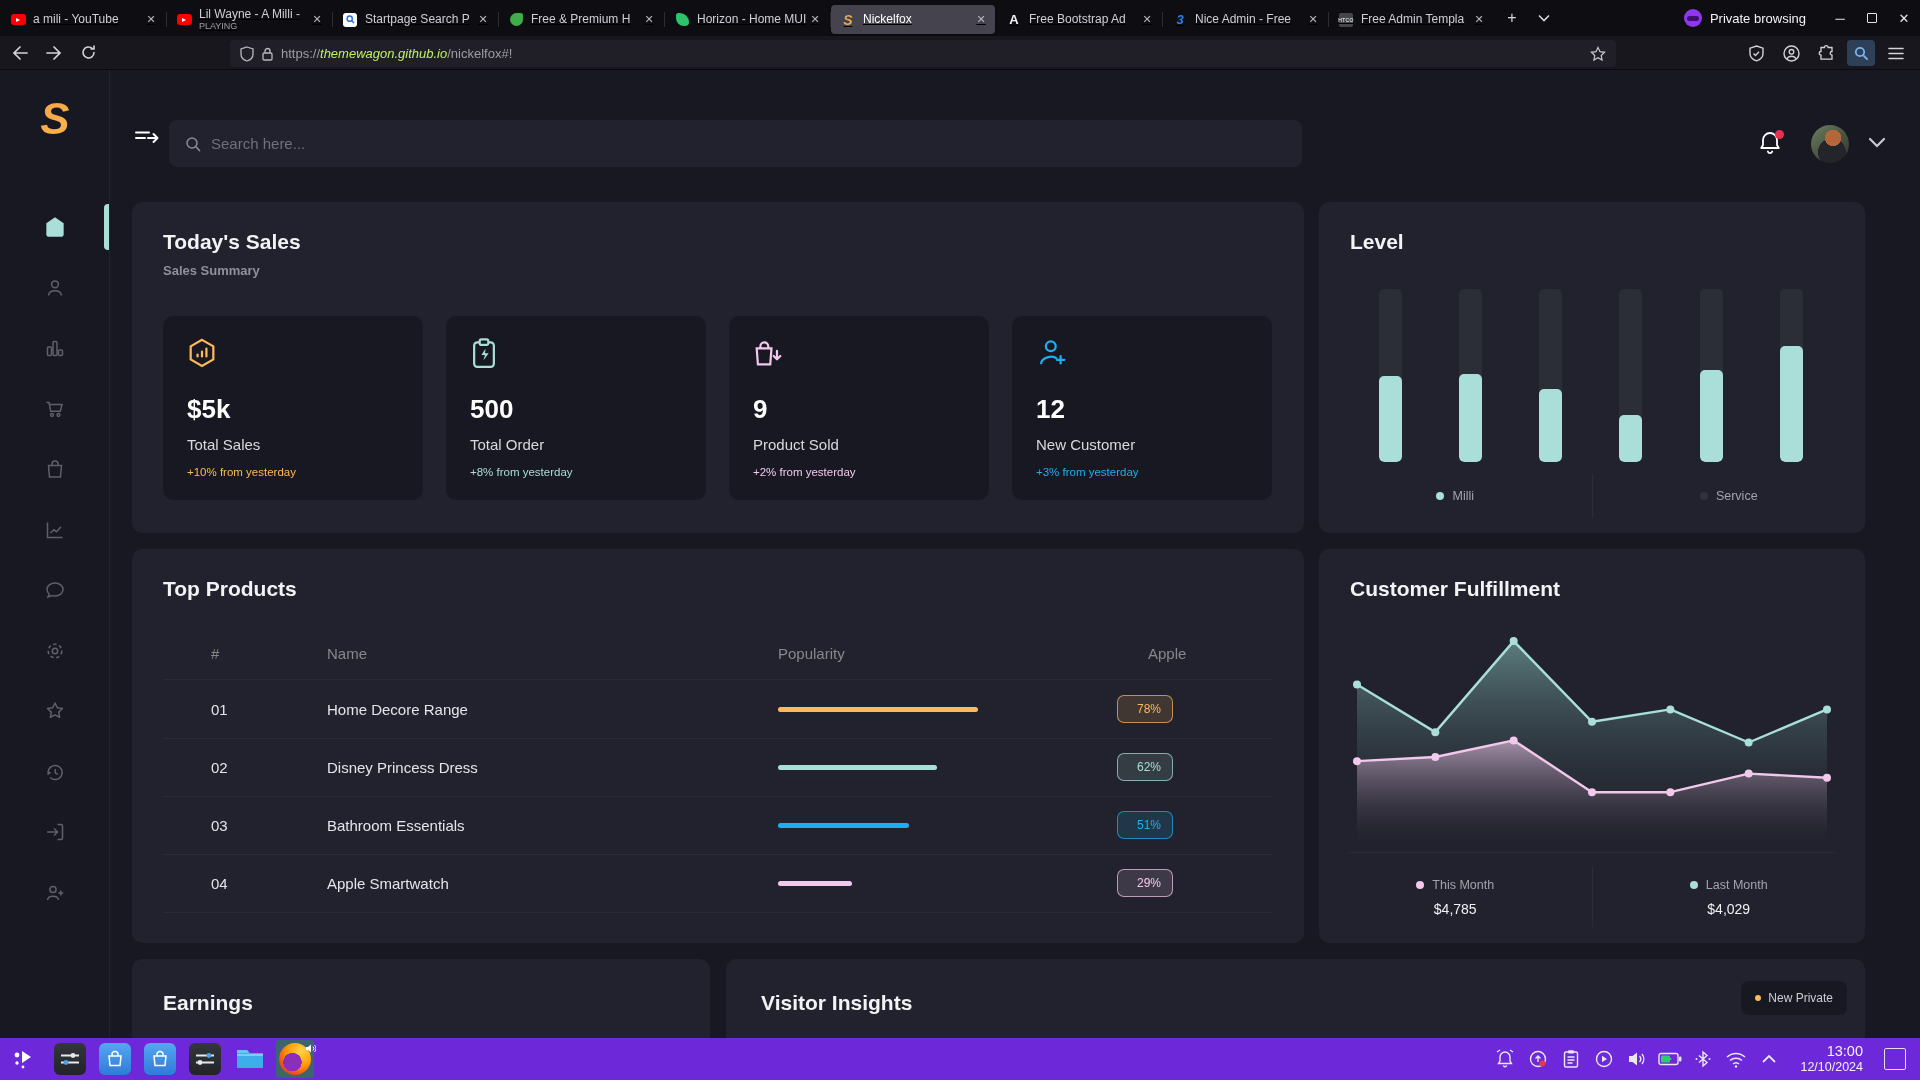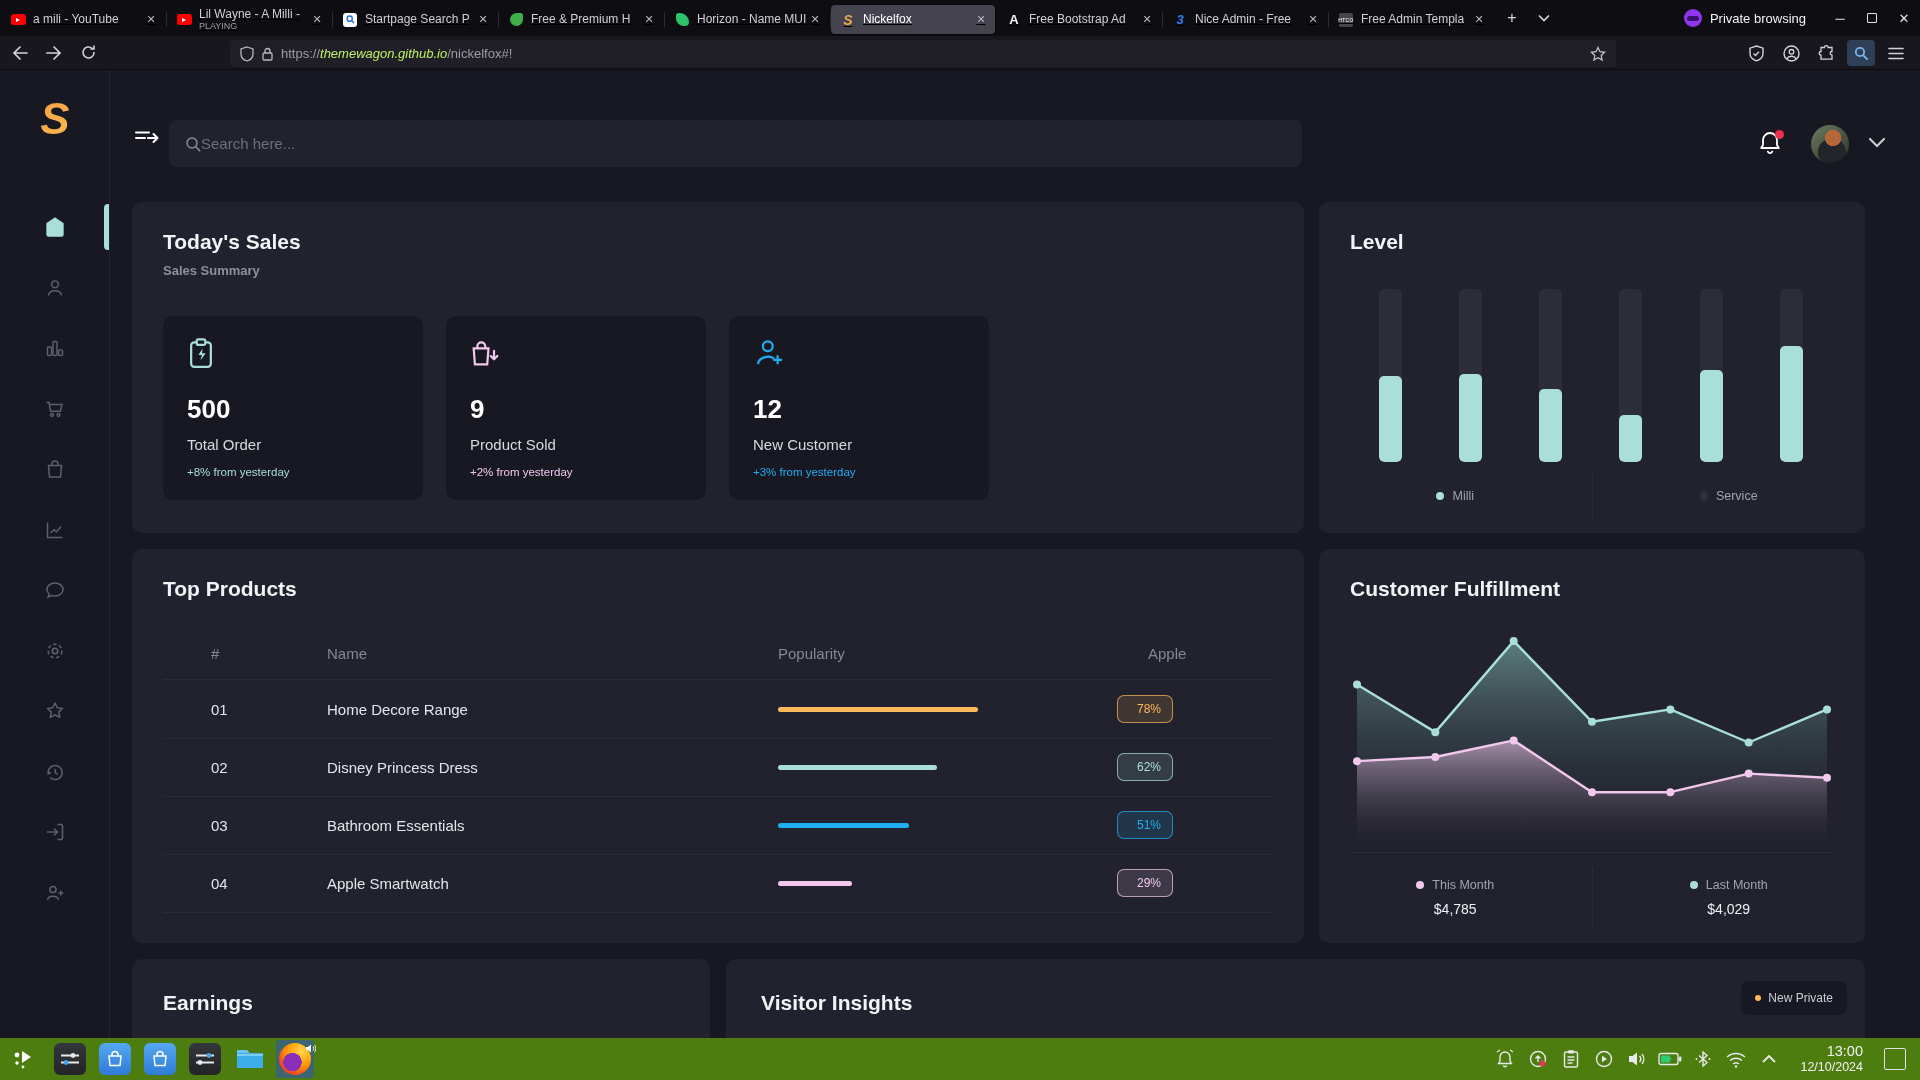--- a/index.html
+++ b/index.html
@@ -42,21 +42,21 @@
   .sidebar { position:absolute; left:0; top:0; width:110px; height:968px; background:#171821; border-right:1px solid #22232d; }
   .logo { position:absolute; left:0; top:24px; width:110px; text-align:center; font-size:44px; font-weight:700; font-style:italic;
           background:linear-gradient(135deg,#8fb9b4 10%,#f6a545 35%,#f9b24c 60%,#8fb9b4 90%); -webkit-background-clip:text; background-clip:text; color:transparent; }
   .side-item { position:absolute; left:41px; width:28px; height:28px; display:flex; align-items:center; justify-content:center; color:#5f6069; }
   .side-item.active { color:#A9DFD8; }
   .side-item.active::after { content:""; position:absolute; left:63px; top:-9px; width:5px; height:46px; border-radius:4px 0 0 4px; background:#A9DFD8; }
 
   .main { position:absolute; left:110px; top:0; width:1810px; height:968px; }
 
   .collapse-btn { position:absolute; left:24px; top:58px; width:28px; height:24px; color:#fff; }
-  .searchbar { position:absolute; left:59px; top:50px; width:1133px; height:47px; background:#21222d; border-radius:8px; display:flex; align-items:center; padding:0 16px; }
+  .searchbar { position:absolute; left:59px; top:50px; width:1133px; height:47px; background:#21222d; border-radius:8px; display:flex; align-items:center; padding:0 16px; gap:10px; }
   .searchbar input { flex:1; background:transparent; border:none; outline:none; color:#d8d9de; font-size:15px; font-family:"Liberation Sans",sans-serif; }
   .searchbar input::placeholder { color:#6f7079; }
   .bell-btn { position:absolute; left:1648px; top:60px; width:26px; height:28px; color:#fff; }
   .bell-dot { position:absolute; right:0px; top:0px; width:9px; height:9px; border-radius:50%; background:#eb2f4e; }
   .avatar { position:absolute; left:1701px; top:55px; width:38px; height:38px; border-radius:50%; overflow:hidden;
             background: radial-gradient(circle at 58% 34%, #b4683a 0 24%, transparent 25%),
                         radial-gradient(circle at 55% 72%, #23252a 0 40%, transparent 41%),
                         linear-gradient(140deg,#6c7d62,#49523f 55%,#2f3430); }
   .caret-btn { position:absolute; left:1758px; top:64px; width:22px; height:18px; color:#c9cad0; }
 
@@ -99,21 +99,21 @@
   #cfAxis { position:absolute; left:30px; top:303px; width:486px; height:1px; background:#2b2c37; }
   #cfLegend { left:0; top:318px; width:546px; height:60px; }
 
   
   #earnCard { left:22px; top:889px; width:578px; height:200px; padding:32px 31px; }
   #viCard { left:616px; top:889px; width:1139px; height:200px; padding:32px 35px; }
   .vi-badge { position:absolute; right:18px; top:22px; background:#171821; border-radius:8px; padding:10px 14px; display:flex; align-items:center; gap:7px; color:#cdced4; font-size:12px; }
   .vi-dot { width:6px; height:6px; border-radius:50%; background:#FEB95A; }
 
   
-  .taskbar { position:absolute; left:0; top:1038px; width:1920px; height:42px; background:#4d7c0f; display:flex; align-items:center; padding:0 6px; }
+  .taskbar { position:absolute; left:0; top:1038px; width:1920px; height:42px; background:#6d28d9; display:flex; align-items:center; padding:0 6px; }
   .tb-ic { width:38px; height:38px; margin-right:7px; display:flex; align-items:center; justify-content:center; border-radius:3px; position:relative; }
   .tb-ic.ff-active { background:#3c6572; }
   .tb-blue { width:32px; height:32px; border-radius:6px; background:linear-gradient(180deg,#55a7f2,#2f7bd9); display:flex; align-items:center; justify-content:center; }
   .tb-dark { width:32px; height:32px; border-radius:6px; background:linear-gradient(180deg,#33363b,#222428); display:flex; align-items:center; justify-content:center; }
   .ff-globe { width:32px; height:32px; border-radius:50%;
       background: radial-gradient(circle at 42% 60%, #8a2fb8 0 34%, transparent 35%),
                   radial-gradient(circle at 70% 25%, #ffd54a, #ff9800 45%, #f4511e 70%, #c62828 100%); }
   .ff-audio { position:absolute; right:-2px; top:0px; color:#fff; }
   .tray { display:flex; align-items:center; gap:9px; margin-left:auto; color:#e8e9ec; }
   .tray .tr-item { width:24px; height:24px; display:flex; align-items:center; justify-content:center; position:relative; }
@@ -173,21 +173,21 @@
           <span class="t-text">
             <span class="t-title">Free &amp; Premium H</span>
           </span>
           <span class="t-close">✕</span>
         </div>
         <div class="tab">
           <span class="fav">
             <span style="width:13px;height:13px;background:#2cc36b;border-radius:20% 70% 30% 60%;display:inline-block"></span>
           </span>
           <span class="t-text">
-            <span class="t-title">Horizon - Name MUI</span>
+            <span class="t-title">Horizon - Home MUI</span>
           </span>
           <span class="t-close">✕</span>
         </div>
         <div class="tab active">
           <span class="fav">
             <span style="font-weight:700;font-style:italic;font-size:14px;background:linear-gradient(135deg,#8fb9b4,#f6a545 45%,#f9b24c);-webkit-background-clip:text;background-clip:text;color:transparent">S</span>
           </span>
           <span class="t-text">
             <span class="t-title">Nickelfox</span>
           </span>
@@ -411,20 +411,29 @@
       <div class="caret-btn">
         <svg width="18" height="11" viewBox="0 0 18 11">
             <path d="M2 2l7 7 7-7" stroke="currentColor" stroke-width="2.2" fill="none" stroke-linecap="round"></path>
           </svg>
       </div>
 
       <section class="card" id="salesCard">
         <h2>Today's Sales</h2>
         <div class="sub">Sales Summary</div>
         <div class="mini-cards" id="miniCards">
+            <div class="mini">
+              <div><svg width="30" height="32" viewBox="0 0 24 26" fill="none" stroke="#FEB95A" stroke-width="1.8">
+                  <path d="M12 1.5l9.2 5.3v10.6L12 22.7l-9.2-5.3V6.8z"></path>
+                  <path d="M8.4 15v-1.6M12 15v-4M15.6 15v-6.4" stroke-linecap="round"></path>
+                </svg></div>
+              <div class="val">$5k</div>
+              <div class="lbl">Total Sales</div>
+              <div class="dlt" style="color: rgb(254, 185, 90);">+10% from yesterday</div>
+            </div>
             <div class="mini">
               <div><svg width="28" height="32" viewBox="0 0 22 26" fill="none" stroke="#A9DFD8" stroke-width="1.8">
                   <rect x="3" y="3.5" width="16" height="20" rx="2.5"></rect>
                   <rect x="7.5" y="1.2" width="7" height="4.4" rx="1.4" fill="#171821"></rect>
                   <path d="M12.3 8.5l-3.4 5.3h2.8L10.6 18l4.2-5.7h-3z" fill="#A9DFD8" stroke="none"></path>
                 </svg></div>
               <div class="val">500</div>
               <div class="lbl">Total Order</div>
               <div class="dlt" style="color: rgb(169, 223, 216);">+8% from yesterday</div>
             </div>

